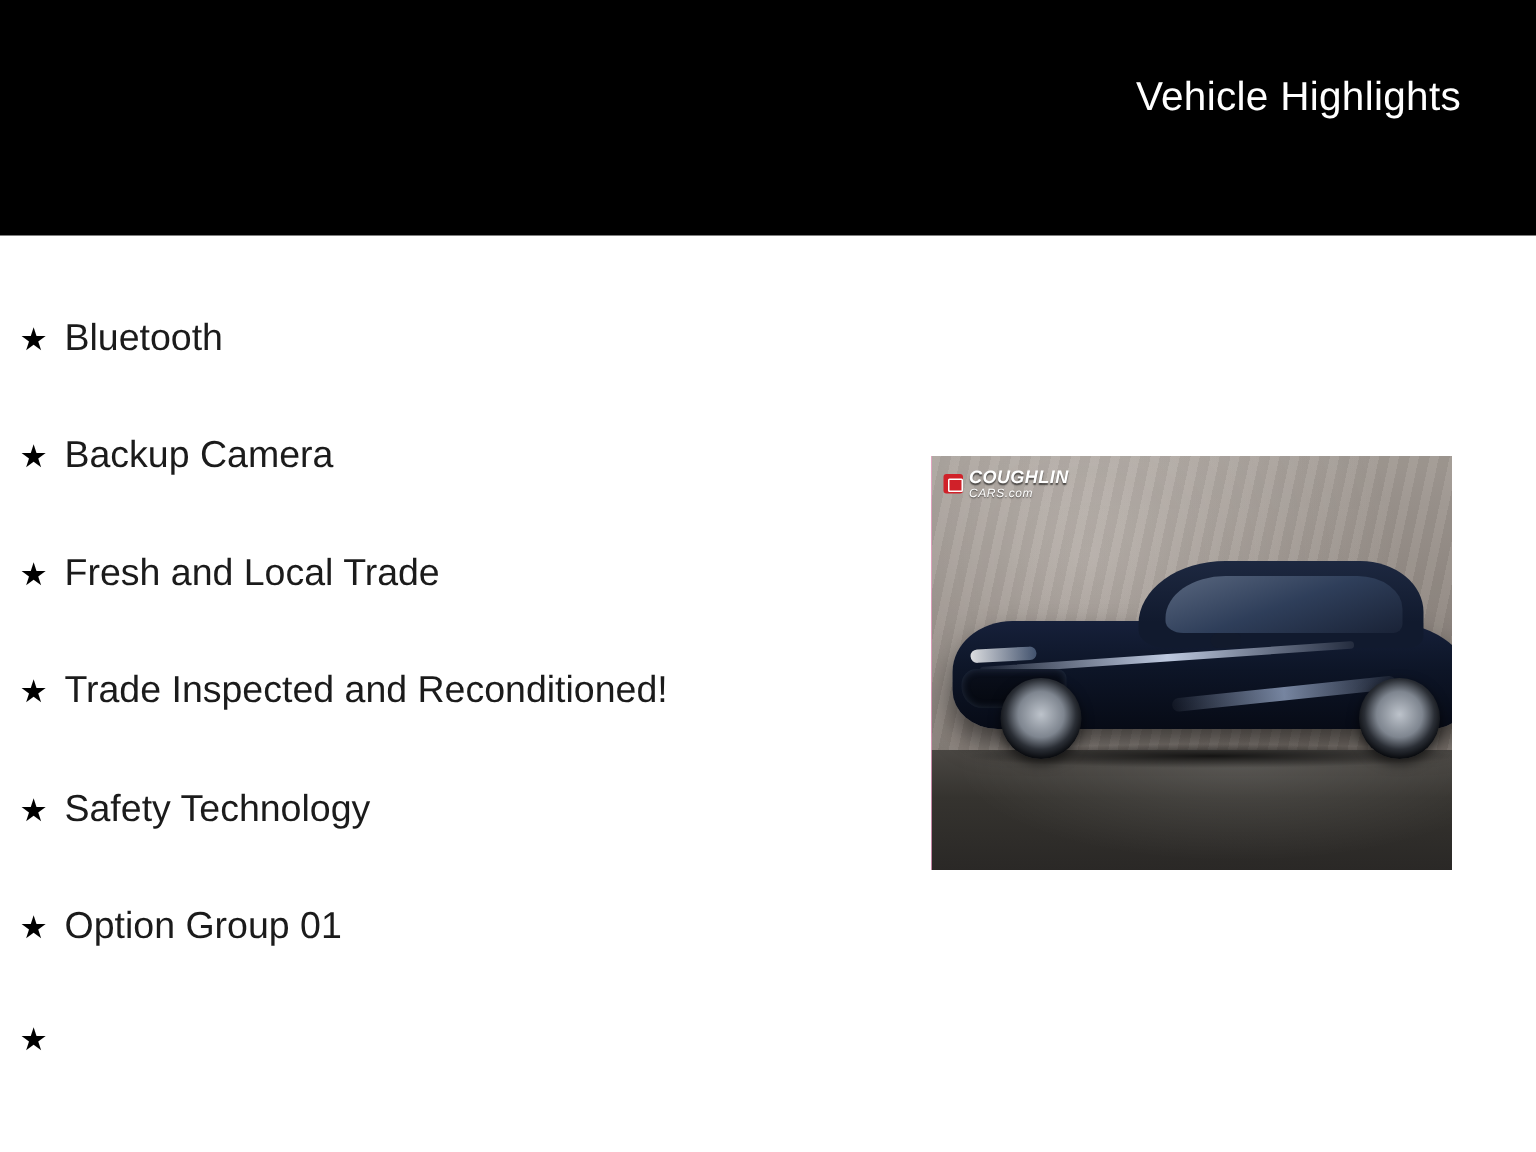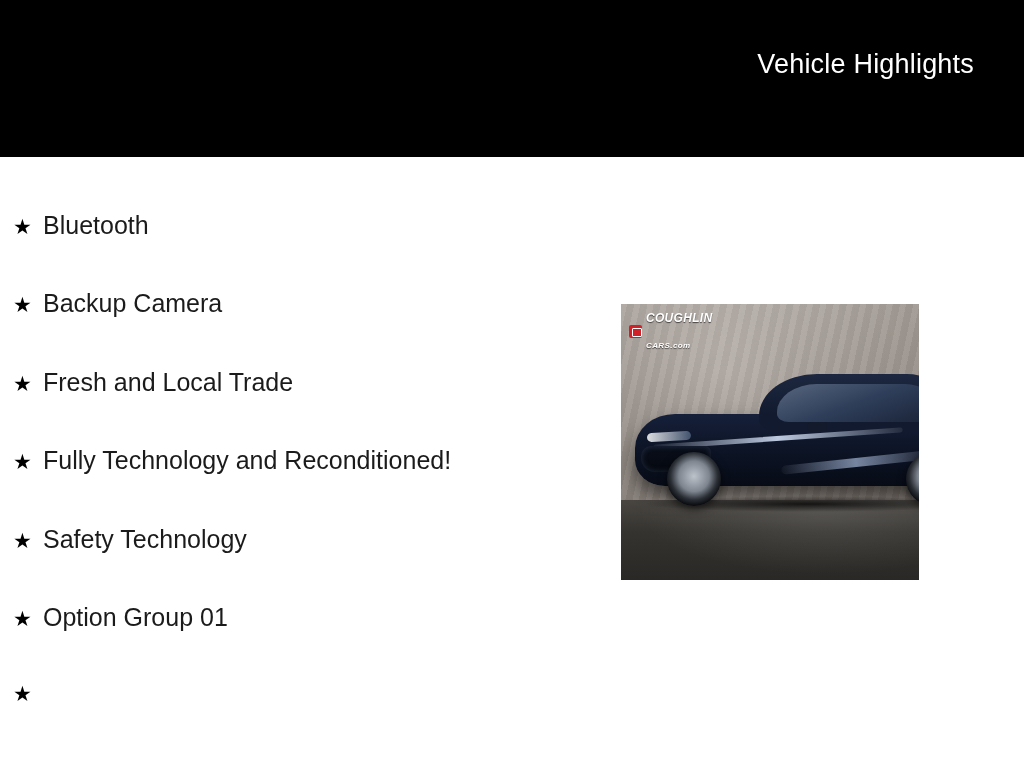--- a/index.html
+++ b/index.html
@@ -62,21 +62,21 @@
     line-height: 30px;
     color: #1b1b1b;
     white-space: nowrap;
   }
 
   
   .photo {
     position: absolute;
     left: 621px;
     top: 304px;
-    width: 298px;
+    width: 347px;
     height: 276px;
     overflow: hidden;
     background: #ec4899;
   }
   .photo .wall {
     position: absolute;
     left: 0; top: 0;
     width: 371px; height: 196px;
     background:
       linear-gradient(180deg, #b3aba4 0%, #a49b94 45%, #8e857e 100%);
@@ -239,24 +239,24 @@
     color: #ffffff;
     font-size: 12px;
     font-weight: bold;
     font-style: italic;
     letter-spacing: 0.3px;
     text-shadow: 0 1px 1px rgba(0,0,0,0.6);
   }
   .watermark .wm-sub {
     color: #ffffff;
     font-size: 8px;
-    font-weight: bold;
+    font-weight: normal;
     font-style: italic;
     letter-spacing: 0.4px;
-    margin-top: 18px;
+    margin-top: 1px;
     text-shadow: 0 1px 1px rgba(0,0,0,0.6);
   }
 </style>
 </head>
 <body>
 
 <div class="page">
 
   <div class="header-bar">
     <div class="header-title">Vehicle Highlights</div>
@@ -278,21 +278,21 @@
       <span class="highlight-label">Backup Camera</span>
     </div>
 
     <div class="highlight-row">
       <span class="bullet-star">★</span>
       <span class="highlight-label">Fresh and Local Trade</span>
     </div>
 
     <div class="highlight-row">
       <span class="bullet-star">★</span>
-      <span class="highlight-label">Fully Technology and Reconditioned!</span>
+      <span class="highlight-label">Trade Inspected and Reconditioned!</span>
     </div>
 
     <div class="highlight-row">
       <span class="bullet-star">★</span>
       <span class="highlight-label">Safety Technology</span>
     </div>
 
     <div class="highlight-row">
       <span class="bullet-star">★</span>
       <span class="highlight-label">Option Group 01</span>

